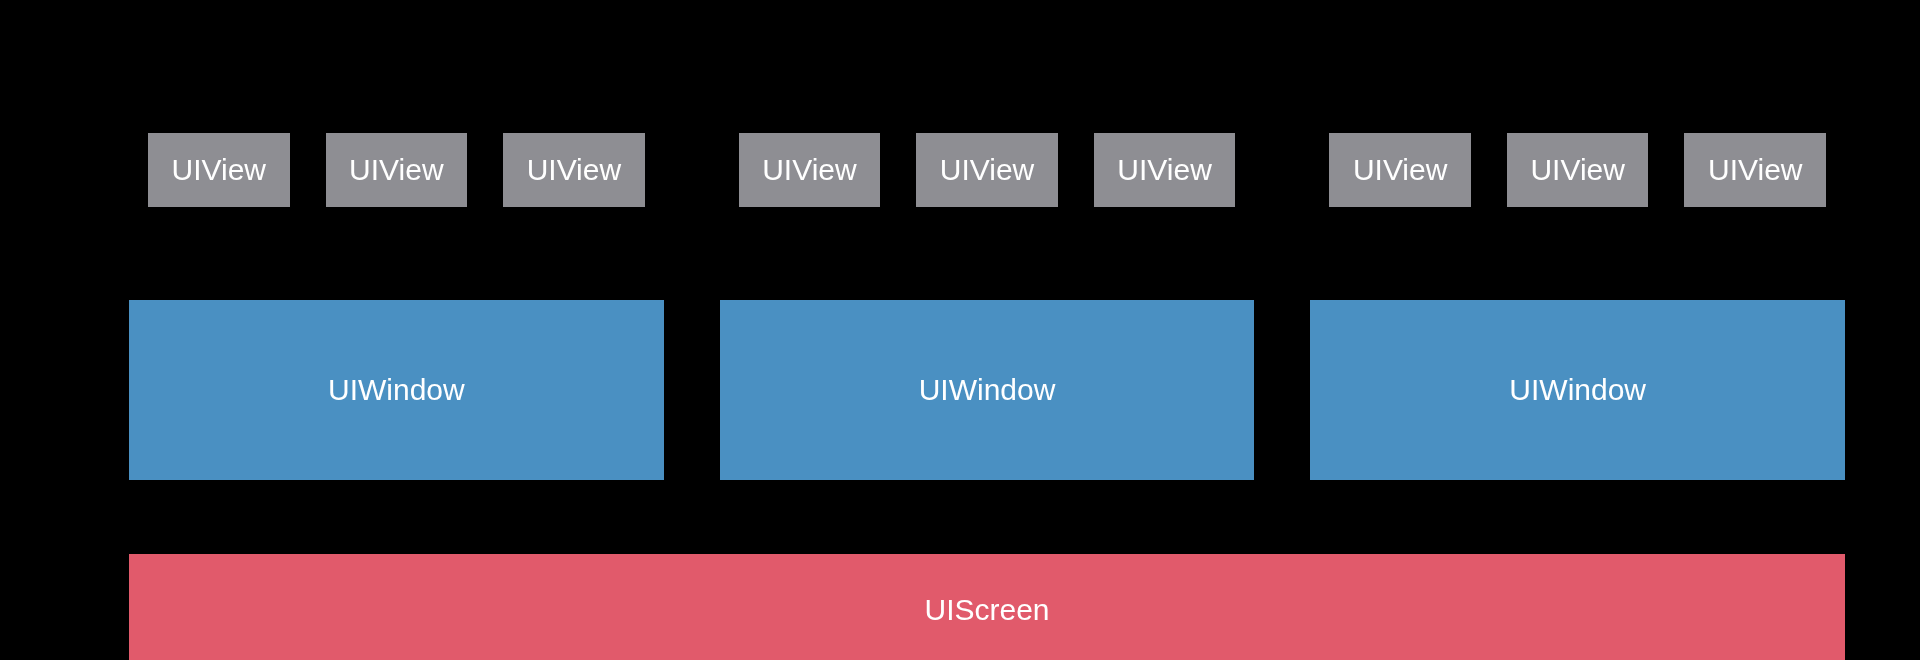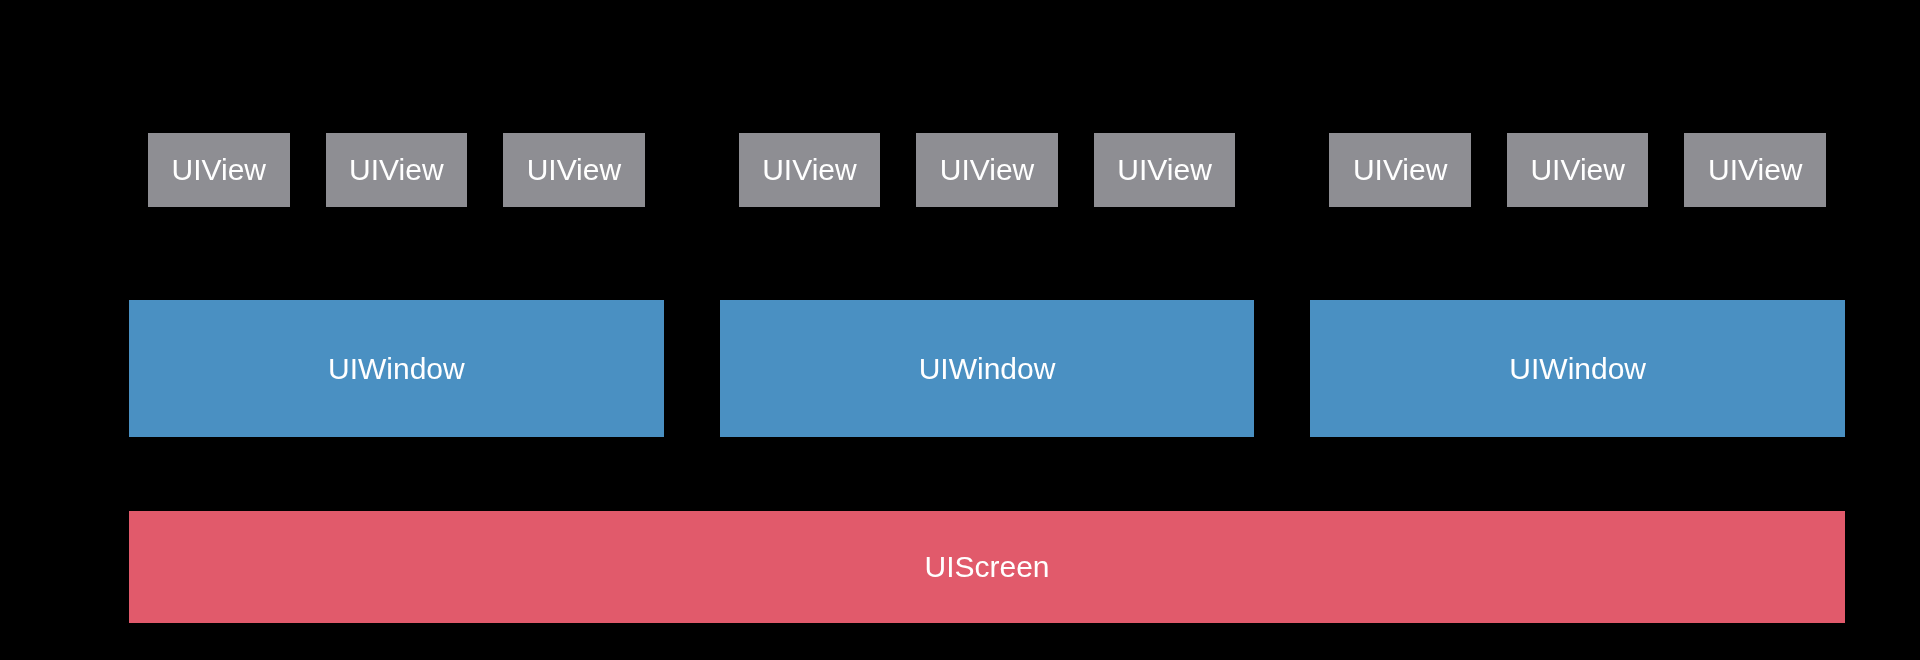--- a/index.html
+++ b/index.html
@@ -38,21 +38,21 @@
       font-weight: 400;
     }
     .windows-row {
       display: flex;
       gap: 40px;
       margin-bottom: 28px;
     }
     .window-box {
       background: #4a90c2;
       flex: 1;
-      height: 137px;
+      height: 180px;
       display: flex;
       align-items: center;
       justify-content: center;
       color: #ffffff;
       font-size: 30px;
       font-weight: 400;
     }
     .screen-row {
       display: flex;
     }

